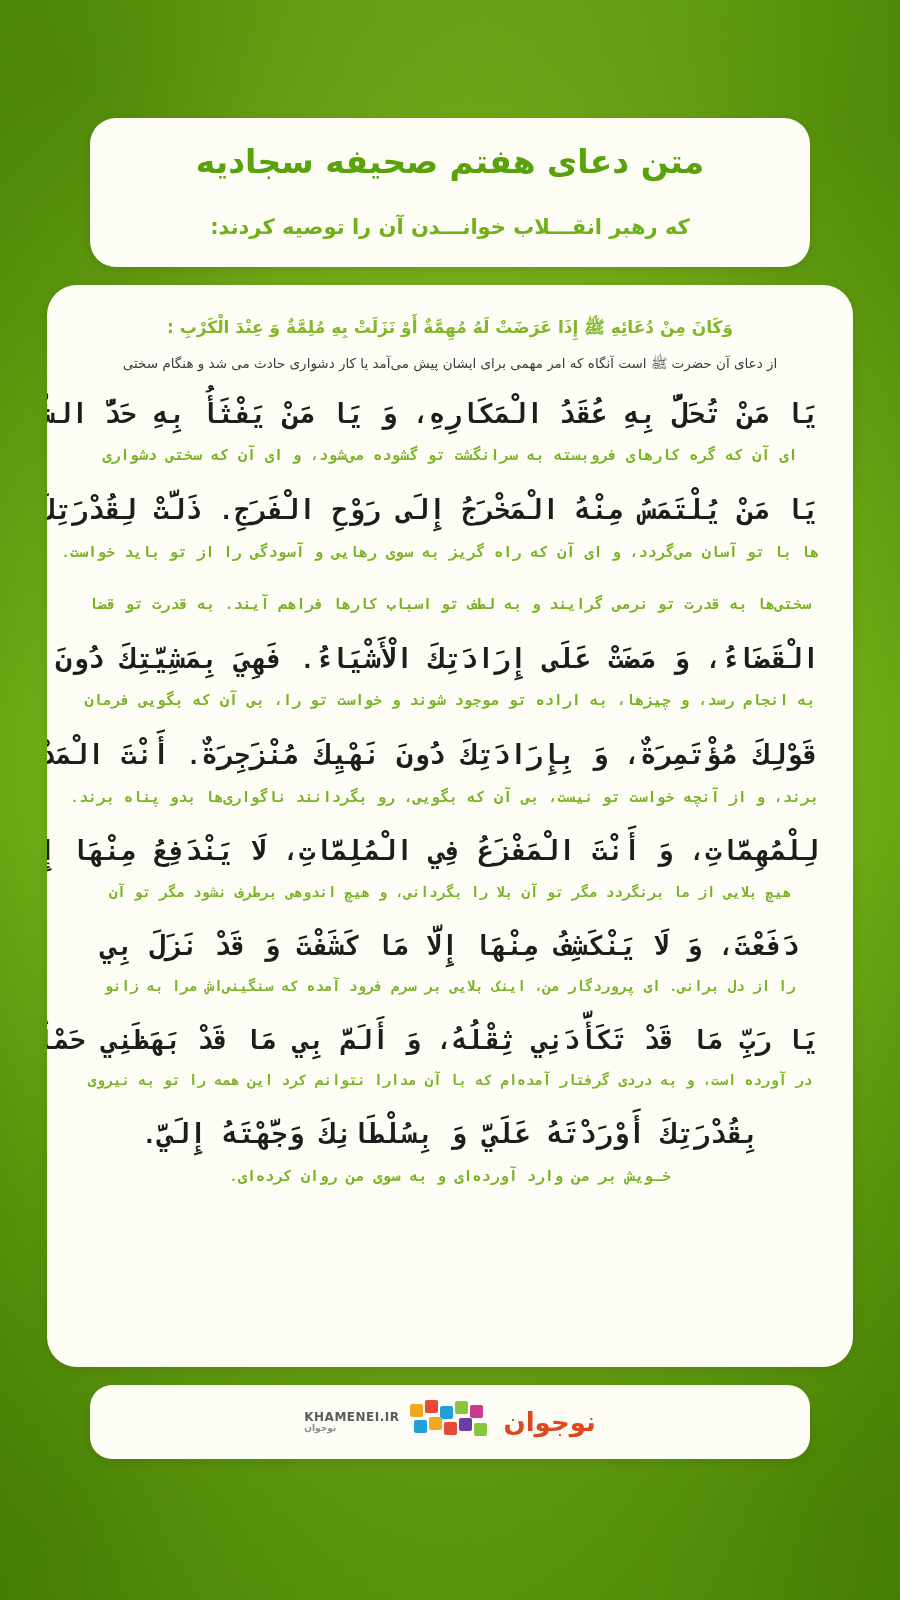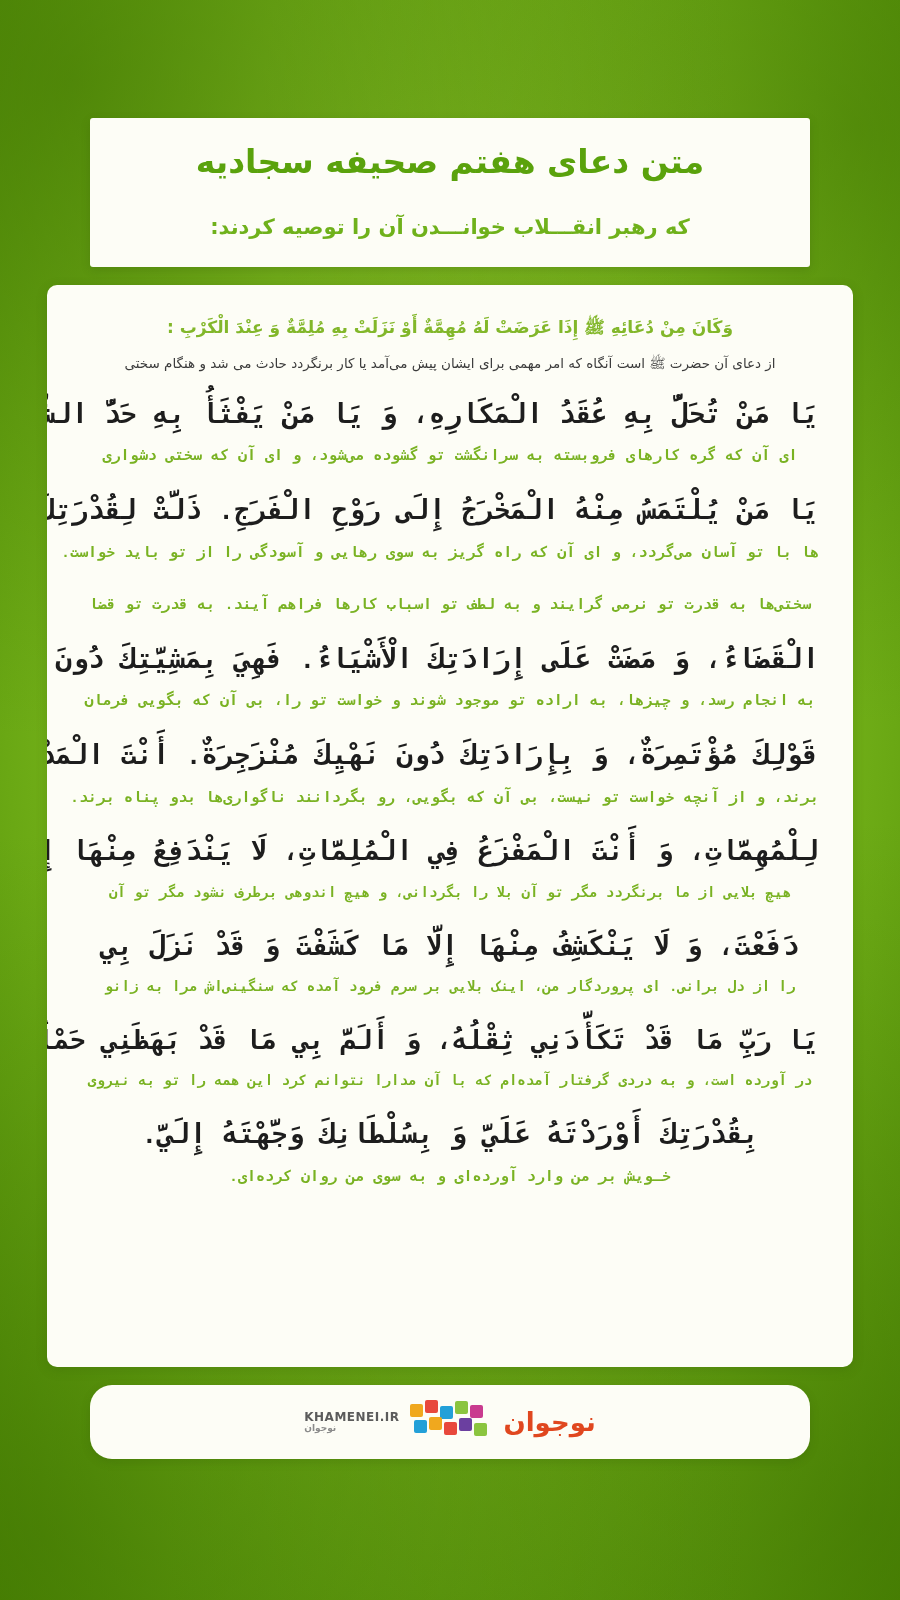--- a/index.html
+++ b/index.html
@@ -36,21 +36,21 @@
     display: flex;
     flex-direction: column;
     align-items: center;
   }
 
   
   .header-card {
     margin-top: 118px;
     width: 720px;
     background: #fdfdf6;
-    border-radius: 3px;
+    border-radius: 26px;
     padding: 22px 30px 24px;
     text-align: center;
     box-shadow: 0 3px 10px rgba(40,70,0,0.18);
   }
 
   .header-title {
     font-size: 33px;
     font-weight: bold;
     color: #5aa20c;
     line-height: 1.35;
@@ -65,21 +65,21 @@
     line-height: 1.5;
   }
 
   
   .body-card {
     margin-top: 18px;
     width: 806px;
     flex: 0 0 auto;
     height: 1082px;
     background: #fdfdf6;
-    border-radius: 10px;
+    border-radius: 30px;
     padding: 26px 34px 22px;
     box-shadow: 0 3px 12px rgba(40,70,0,0.18);
     display: flex;
     flex-direction: column;
     align-items: stretch;
     overflow: hidden;
   }
 
   .intro-arabic {
     text-align: center;
@@ -202,21 +202,21 @@
 <div class="poster">
 
   <div class="header-card">
     <div class="header-title">متن دعای هفتم صحیفه سجادیه</div>
     <div class="header-subtitle">که رهبر انقـــلاب خوانـــدن آن را توصیه کردند:</div>
   </div>
 
   <div class="body-card">
 
     <div class="intro-arabic">وَكَانَ مِنْ دُعَائِهِ ﷺ إِذَا عَرَضَتْ لَهُ مُهِمَّةٌ أَوْ نَزَلَتْ بِهِ مُلِمَّةٌ وَ عِنْدَ الْكَرْبِ :</div>
-    <div class="intro-persian">از دعای آن حضرت ﷺ است آنگاه که امر مهمی برای ایشان پیش می‌آمد یا کار برنگردد حادث می شد و هنگام سختی</div>
+    <div class="intro-persian">از دعای آن حضرت ﷺ است آنگاه که امر مهمی برای ایشان پیش می‌آمد یا کار دشواری حادث می شد و هنگام سختی</div>
 
     <div class="verses">
 
       <div class="verse">
         <div class="verse-ar">يَا مَنْ تُحَلُّ بِهِ عُقَدُ الْمَكَارِهِ، وَ يَا مَنْ يَفْثَأُ بِهِ حَدُّ الشَّدَائِدِ، وَ</div>
         <div class="verse-fa">ای آن که گره کارهای فروبسته به سرانگشت تو گشوده می‌شود، و ای آن که سختی دشواری</div>
       </div>
 
       <div class="verse">
         <div class="verse-ar">يَا مَنْ يُلْتَمَسُ مِنْهُ الْمَخْرَجُ إِلَى رَوْحِ الْفَرَجِ. ذَلَّتْ لِقُدْرَتِكَ</div>

